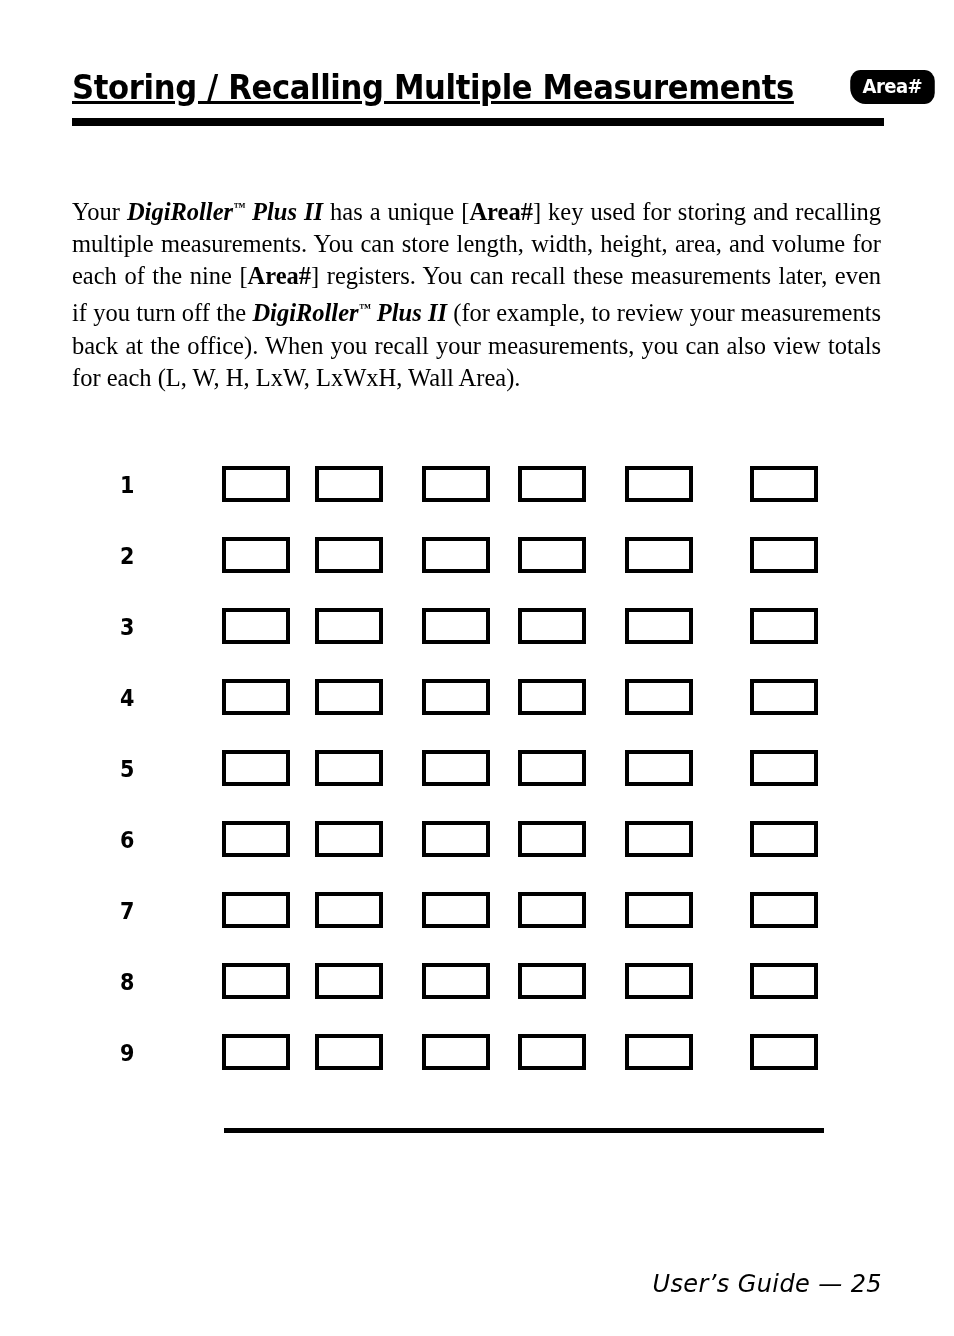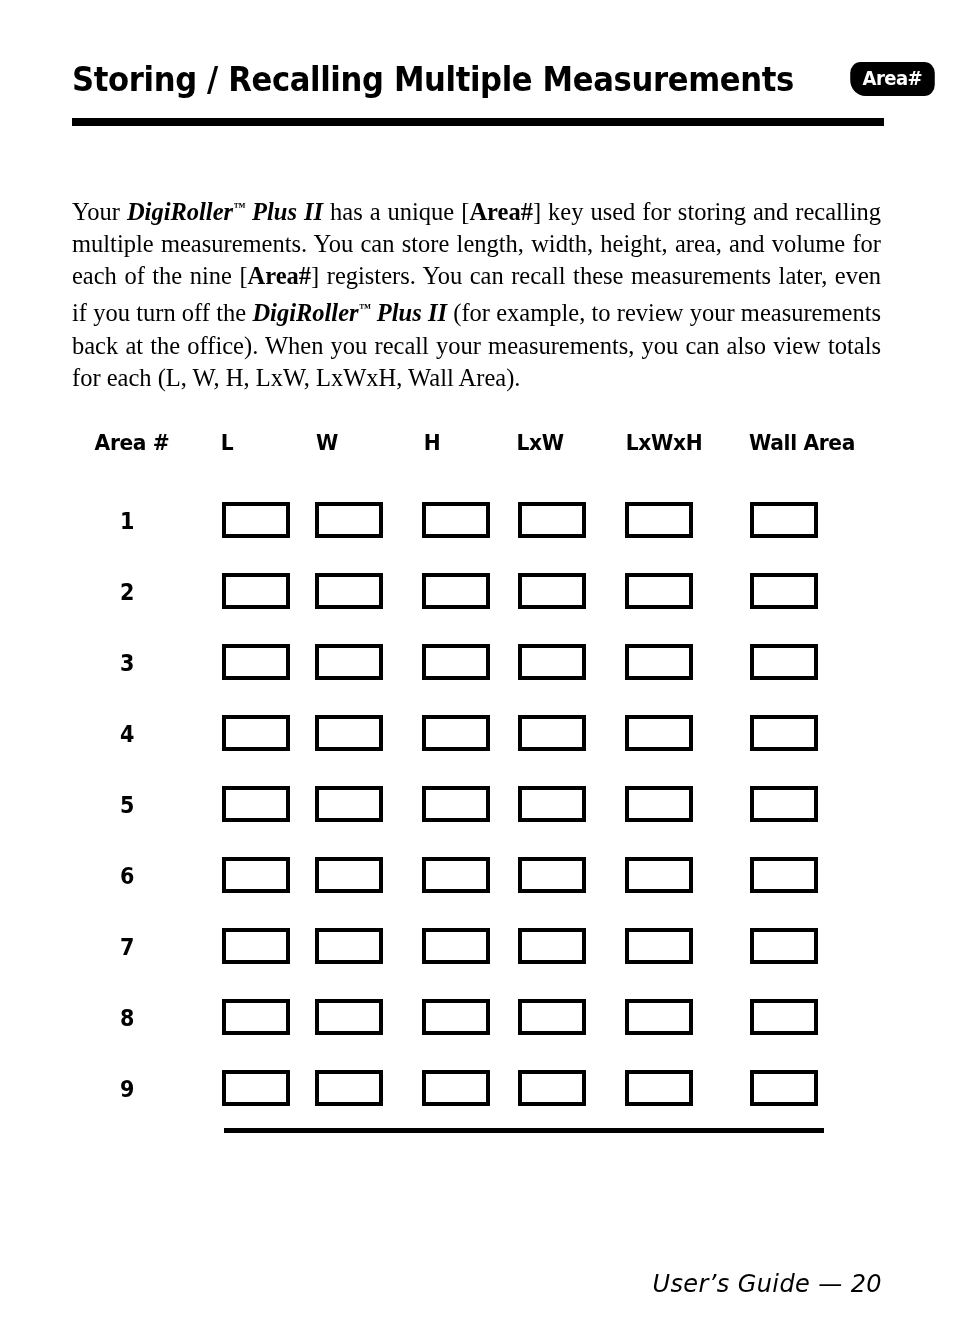--- a/index.html
+++ b/index.html
@@ -25,23 +25,24 @@
 
   
   .header-block {
     position: absolute;
     left: 72px;
     top: 62px;
     width: 812px;
   }
   .header-row {
     display: flex;
-    align-items: flex-start;
+    align-items: center;
     justify-content: space-between;
     height: 52px;
+    text-decoration: underline;
   }
   .page-title {
     font-family: "DejaVu Sans", "Liberation Sans", sans-serif;
     font-weight: bold;
     font-size: 33px;
     line-height: 36px;
     letter-spacing: -0.4px;
     white-space: nowrap;
     transform: scaleX(0.93);
     transform-origin: left bottom;
@@ -199,29 +200,20 @@
     <div class="header-row">
       <div class="page-title">Storing / Recalling Multiple Measurements</div>
       <div class="area-badge">Area#</div>
     </div>
   </div>
   <div class="title-rule"></div>
 
   <p class="intro"><span>Your </span><span class="bi">DigiRoller</span><span class="bi tm">™</span><span class="bi"> Plus II</span><span> has a unique [</span><span class="b">Area#</span><span>] key used for storing and recalling multiple measurements. You can store length, width, height, area, and volume for each of the nine [</span><span class="b">Area#</span><span>] registers. You can recall these measurements later, even if you turn off the </span><span class="bi">DigiRoller</span><span class="bi tm">™</span><span class="bi"> Plus II</span><span> (for example, to review your measurements back at the office). When you recall your measurements, you can also view totals for each (L, W, H, LxW, LxWxH, Wall Area).</span></p>
 
   <div class="table-wrap">
-    <div class="thead">
-        <div class="th" style="left: 60px;">Area #</div>
-        <div class="th" style="left: 155px;">L</div>
-        <div class="th" style="left: 255px;">W</div>
-        <div class="th" style="left: 360px;">H</div>
-        <div class="th" style="left: 468px;">LxW</div>
-        <div class="th" style="left: 592px;">LxWxH</div>
-        <div class="th" style="left: 730px;">Wall Area</div>
-      </div>
     <div class="rows">
         <div class="row">
           <div class="row-label">1</div>
           <div class="cell-box" style="left: 150px;"></div>
           <div class="cell-box" style="left: 243px;"></div>
           <div class="cell-box" style="left: 350px;"></div>
           <div class="cell-box" style="left: 446px;"></div>
           <div class="cell-box" style="left: 553px;"></div>
           <div class="cell-box" style="left: 678px;"></div>
         </div>
@@ -294,15 +286,15 @@
           <div class="cell-box" style="left: 243px;"></div>
           <div class="cell-box" style="left: 350px;"></div>
           <div class="cell-box" style="left: 446px;"></div>
           <div class="cell-box" style="left: 553px;"></div>
           <div class="cell-box" style="left: 678px;"></div>
         </div>
       </div>
     <div class="totals-rule"></div>
   </div>
 
-  <div class="footer">User’s Guide — 20</div>
+  <div class="footer">User’s Guide — 25</div>
 
 </div>
 
 </body></html>

